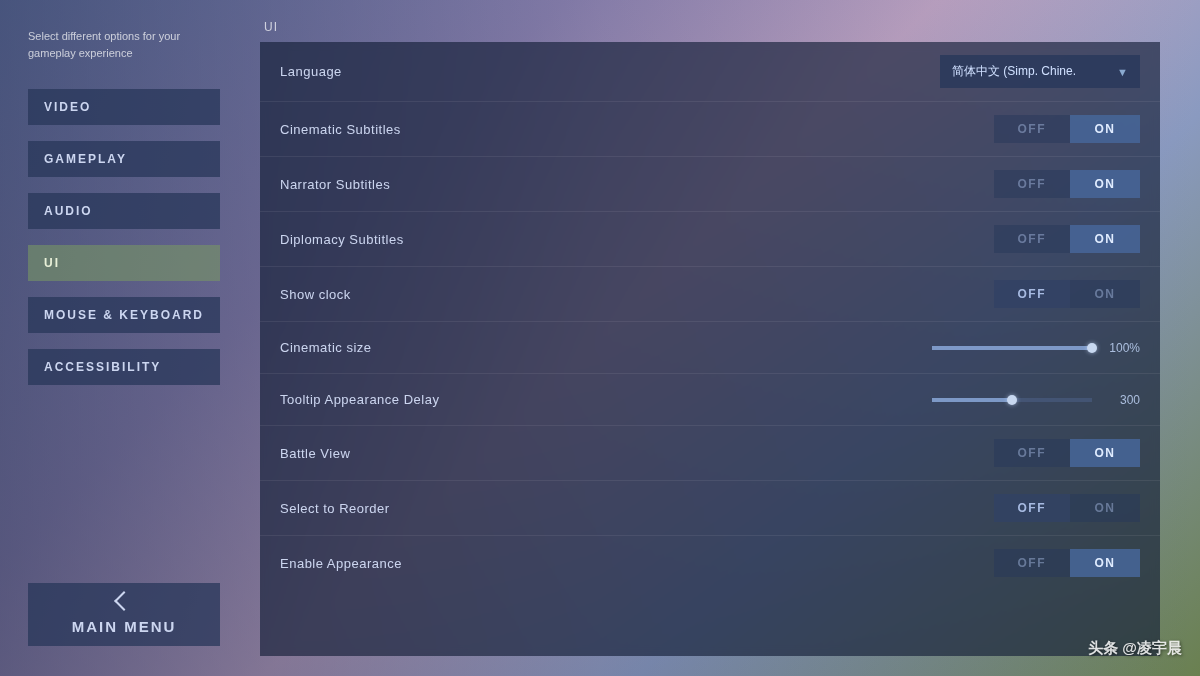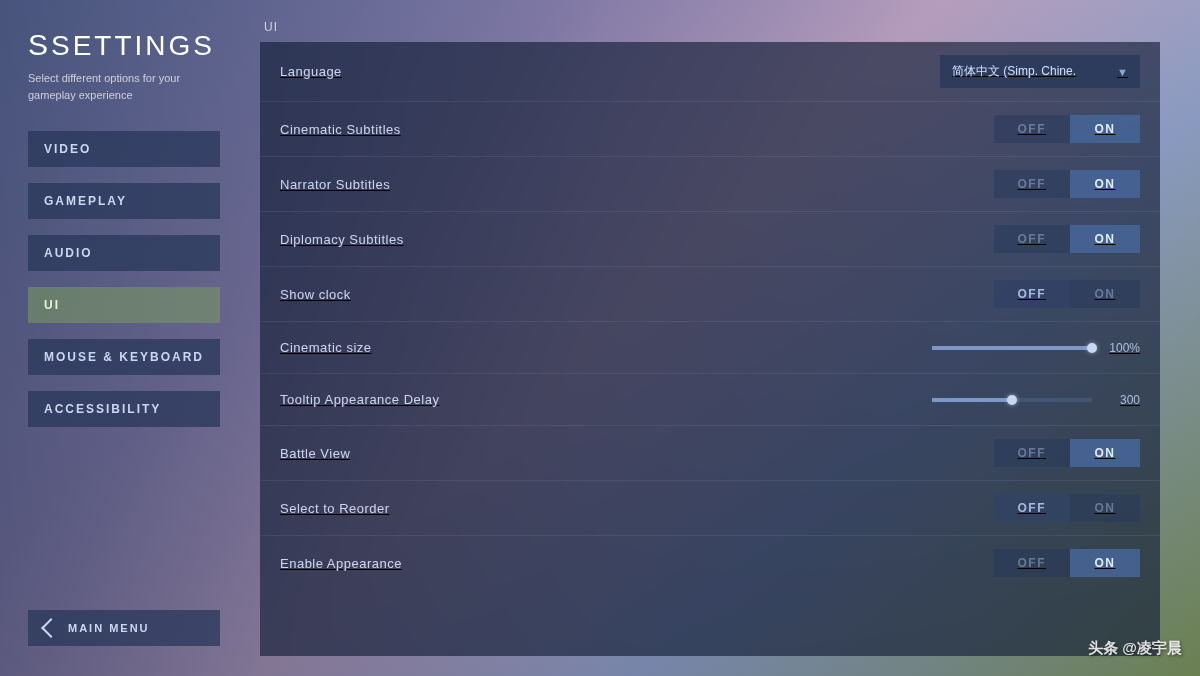--- a/index.html
+++ b/index.html
@@ -105,30 +105,31 @@
       background: rgba(120,150,100,0.6);
       color: #e8f0d8;
     }
 
     .main-menu-btn {
       margin-top: auto;
       margin-bottom: 10px;
       background: rgba(40,55,90,0.75);
       border: none;
       color: #ccd6f0;
-      font-size: 11px;
+      font-size: 15px;
       font-weight: bold;
       letter-spacing: 2px;
       text-transform: uppercase;
       padding: 11px 16px;
       cursor: pointer;
       display: flex;
       align-items: center;
       gap: 10px;
       width: 100%;
+      flex-direction: column;
     }
 
     .chevron-left {
       width: 14px;
       height: 14px;
       border-left: 2px solid #ccd6f0;
       border-bottom: 2px solid #ccd6f0;
       transform: rotate(45deg);
       display: inline-block;
       flex-shrink: 0;
@@ -161,21 +162,20 @@
     .settings-panel::-webkit-scrollbar-track { background: transparent; }
     .settings-panel::-webkit-scrollbar-thumb { background: rgba(255,255,255,0.2); }
 
     .setting-row {
       display: flex;
       align-items: center;
       justify-content: space-between;
       padding: 13px 20px;
       border-bottom: 1px solid rgba(255,255,255,0.07);
       min-height: 52px;
-      text-decoration: underline;
     }
 
     .setting-row:last-child {
       border-bottom: none;
     }
 
     .setting-label {
       font-size: 13px;
       color: rgba(220,230,255,0.9);
       letter-spacing: 0.5px;
@@ -291,23 +291,20 @@
 </head>
 <body>
 
 <div class="bg"></div>
 <div class="bg-overlay"></div>
 <div class="watermark">头条 @凌宇晨</div>
 
 <div class="settings-container">
 
   <div class="sidebar">
-    <div class="settings-title">
-      <span class="first-char">S</span><span>Settings</span>
-    </div>
     <div class="settings-subtitle">Select different options for your gameplay experience</div>
 
     <div class="nav-buttons">
       <button class="nav-btn">VIDEO</button>
       <button class="nav-btn">GAMEPLAY</button>
       <button class="nav-btn">AUDIO</button>
       <button class="nav-btn active">UI</button>
       <button class="nav-btn">MOUSE &amp; KEYBOARD</button>
       <button class="nav-btn">ACCESSIBILITY</button>
     </div>

